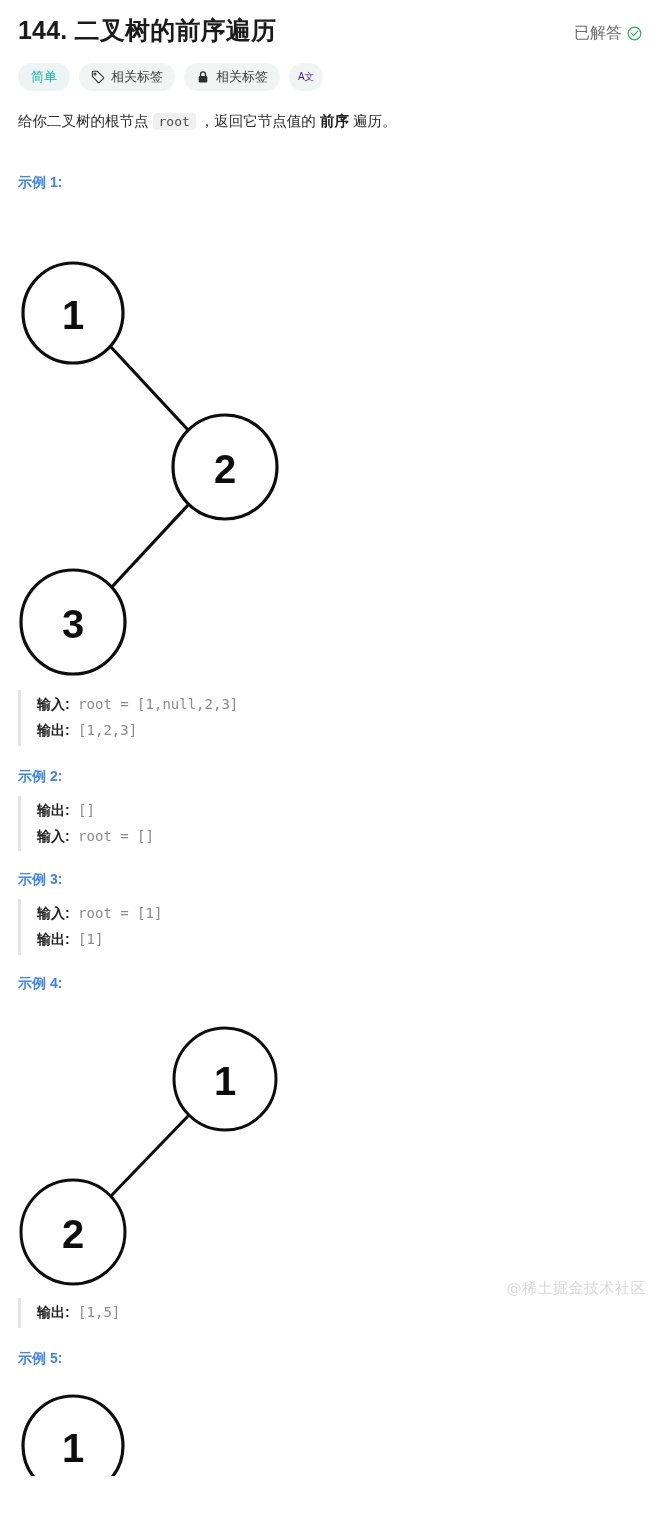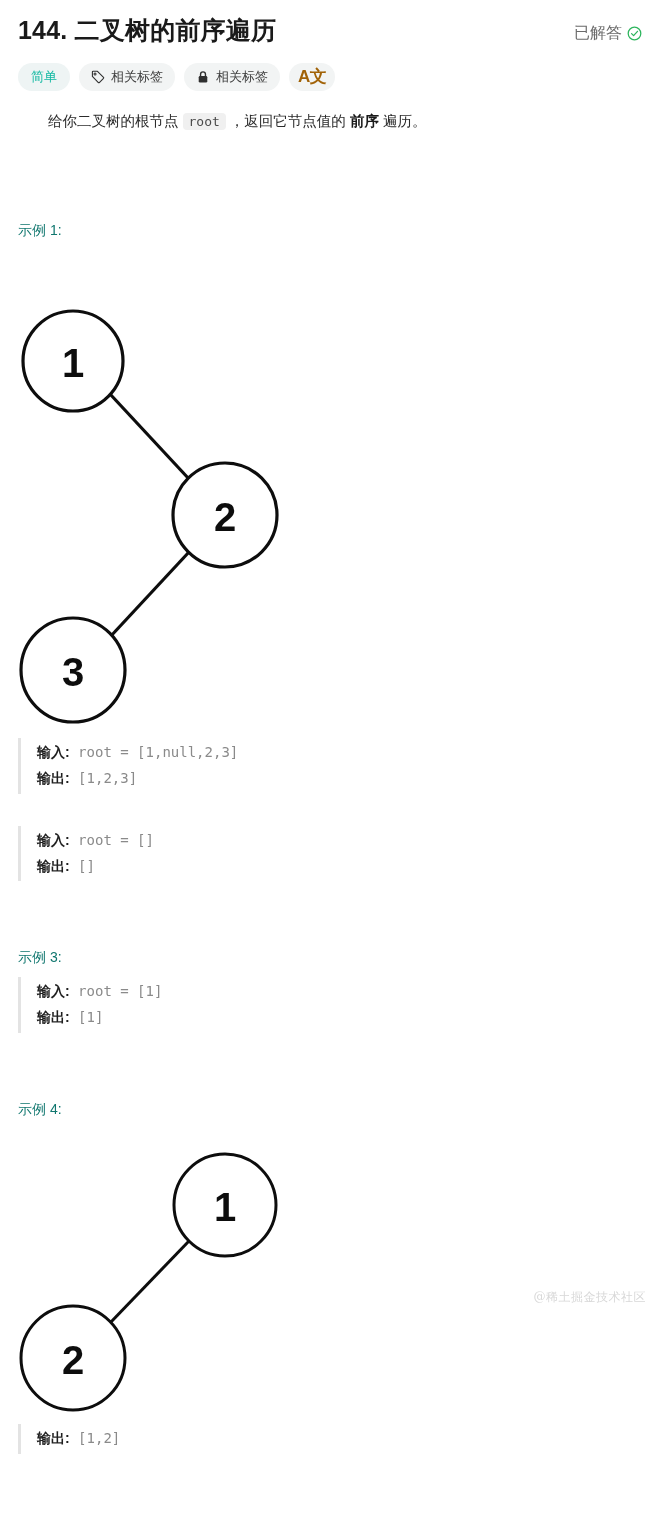--- a/index.html
+++ b/index.html
@@ -89,53 +89,51 @@
     gap: 0;
   }
   .badge-ico {
     display: inline-block;
     width: 14px;
     height: 14px;
     line-height: 0;
     flex: none;
   }
   .aa-glyph {
-    font-size: 17px;
-    font-weight: 700;
-    color: #a16207;
+    font-size: 10px;
+    font-weight: 400;
+    color: #4c1d95;
     letter-spacing: -0.5px;
   }
 
   
   .desc {
     padding: 18px 28px 0 18px;
     font-size: 14.5px;
     line-height: 1.75;
     color: #2b2b2b;
     box-sizing: border-box;
-    margin-left: 30px;
   }
   .code-chip {
     font-family: "DejaVu Sans Mono", "Liberation Mono", monospace;
     font-size: 13px;
     background: #f0f0f0;
     border-radius: 4px;
     padding: 1px 6px;
     color: #4a4a4a;
   }
   .bold-inline { font-weight: 700; color: #1a1a1a; }
 
   
   .ex-head {
     font-size: 14px;
-    font-weight: 400;
-    color: #0f766e;
+    font-weight: 700;
+    color: #3b82f6;
     padding: 0 18px;
     box-sizing: border-box;
-    margin-top: 48px;
   }
 
   
   .codeblock {
     margin: 10px 0 0 18px;
     padding: 2px 0 2px 16px;
     border-left: 3px solid #e3e3e3;
     box-sizing: border-box;
   }
   .codeline {
@@ -172,23 +170,23 @@
     font-weight: 700;
     fill: #0d0d0d;
     text-anchor: middle;
     dominant-baseline: central;
   }
 
   
   .watermark {
     position: absolute;
     right: 14px;
-    bottom: 16px;
+    bottom: 24px;
     font-family: "DejaVu Serif", "Liberation Serif", serif;
-    font-size: 12px;
+    font-size: 15px;
     color: #d8d8d8;
     letter-spacing: 0.5px;
     user-select: none;
     white-space: nowrap;
   }
 </style>
 </head>
 <body>
 
 <div class="page">
@@ -256,23 +254,24 @@
       <text class="tree-label" x="73" y="412" font-size="40">3</text>
     </svg>
   </div>
 
   <div class="codeblock" style="margin-top:8px;padding-left:16px;">
     <div class="codeline"><span class="lbl">输入:</span> <span>root = [1,null,2,3]</span></div>
     <div class="codeline"><span class="lbl">输出:</span> <span>[1,2,3]</span></div>
   </div>
 
   <div style="height:22px"></div>
+  <div class="ex-head">示例 2:</div>
   <div class="codeblock">
+    <div class="codeline"><span class="lbl">输出:</span> <span>[]</span></div>
     <div class="codeline"><span class="lbl">输入:</span> <span>root = []</span></div>
-    <div class="codeline"><span class="lbl">输出:</span> <span>[]</span></div>
   </div>
 
   <div style="height:20px"></div>
   <div class="ex-head">示例 3:</div>
   <div class="codeblock">
     <div class="codeline"><span class="lbl">输入:</span> <span>root = [1]</span></div>
     <div class="codeline"><span class="lbl">输出:</span> <span>[1]</span></div>
   </div>
 
   <div style="height:20px"></div>
@@ -282,21 +281,21 @@
     <svg class="tree-svg" width="330" height="285" viewBox="0 0 330 285">
       <line class="tree-edge" x1="189" y1="108" x2="110" y2="190" stroke-width="3.0"></line>
       <circle class="tree-node-circle" cx="225" cy="72" r="51" stroke-width="3.0"></circle>
       <text class="tree-label" x="225" y="74" font-size="40">1</text>
       <circle class="tree-node-circle" cx="73" cy="225" r="52" stroke-width="3.0"></circle>
       <text class="tree-label" x="73" y="227" font-size="40">2</text>
     </svg>
   </div>
 
   <div class="codeblock" style="margin-top:6px;">
-    <div class="codeline"><span class="lbl">输出:</span> <span>[1,2]</span></div>
+    <div class="codeline"><span class="lbl">输出:</span> <span>[1,5]</span></div>
   </div>
 
   <div style="height:22px"></div>
   <div class="ex-head">示例 5:</div>
 
   <div class="figure" style="margin-top:18px;">
     <svg class="tree-svg" width="330" height="90" viewBox="0 0 330 90">
       <circle class="tree-node-circle" cx="73" cy="60" r="50" stroke-width="3.2"></circle>
       <text class="tree-label" x="73" y="62" font-size="40">1</text>
     </svg>

